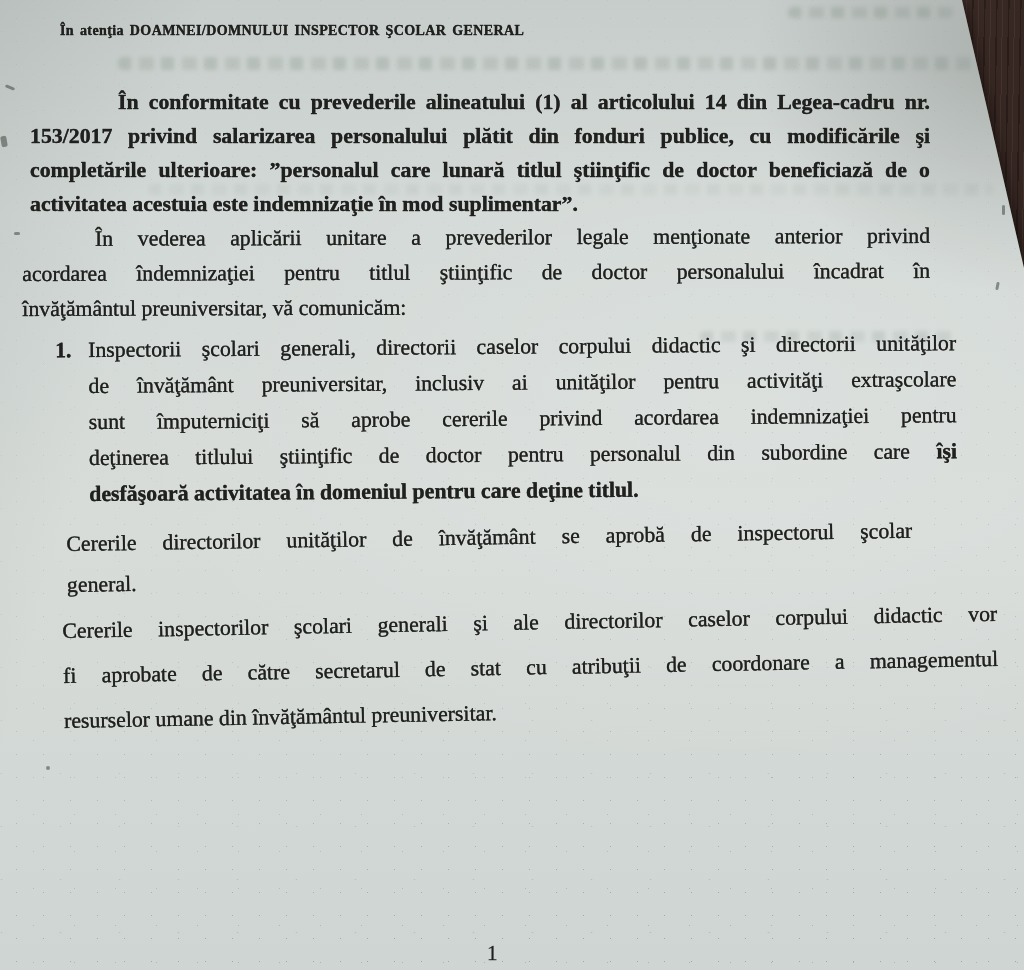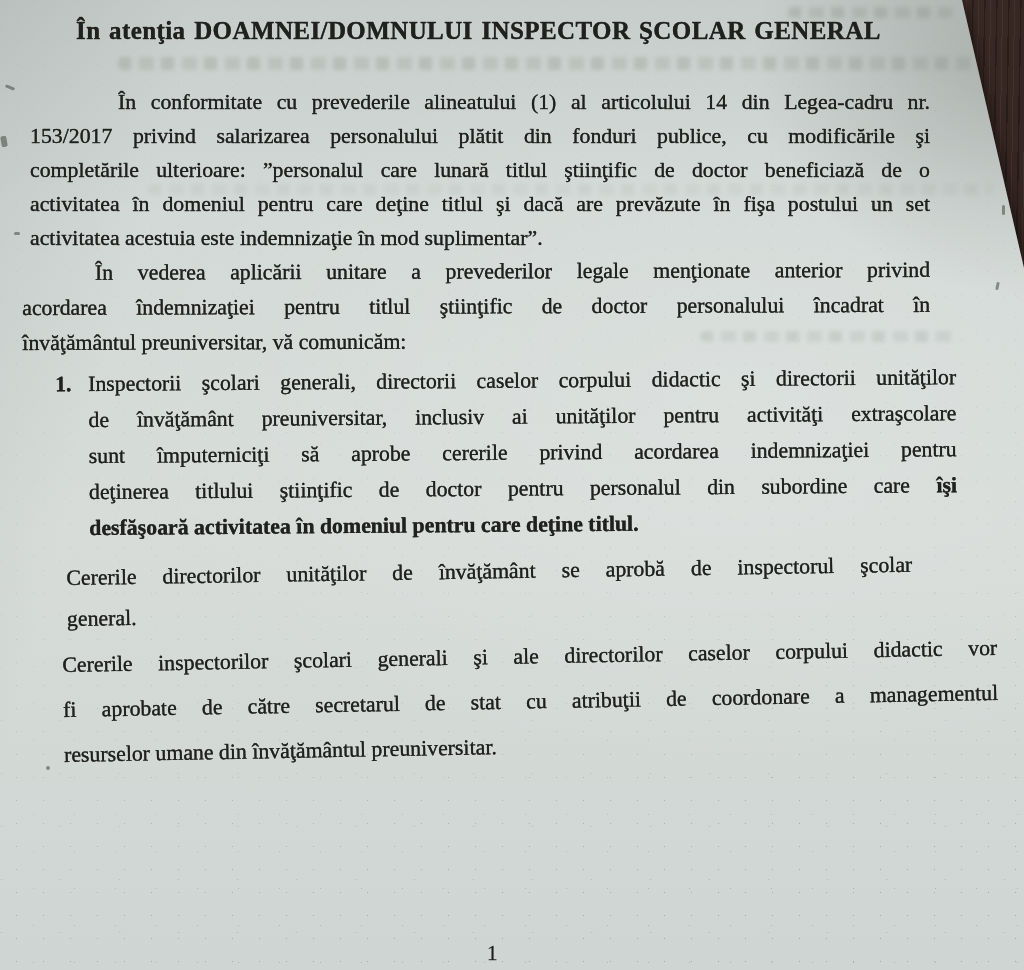--- a/index.html
+++ b/index.html
@@ -64,31 +64,31 @@
   
   .doc{
     position:absolute;left:0;top:16px;width:1024px;
     color:#20211f;
     font-size:21.8px;
     -webkit-text-stroke:.3px rgba(32,33,31,.85);
     text-shadow:0 0 .6px rgba(32,33,31,.7);
     z-index:3;
   }
   .title{
-    margin:0 0 0 76px;
-    font-size:25px;font-weight:bold;
+    margin:0 0 0 60px;
+    font-size:14px;font-weight:bold;
     letter-spacing:.4px;word-spacing:2px;
     line-height:30px;
   }
   .para{position:relative;transform-origin:left top;}
   .line{white-space:nowrap;}
   .line.j{white-space:normal;text-align:justify;text-align-last:justify;}
   .b{font-weight:bold;}
   .marker{position:absolute;left:-33px;top:0;font-weight:bold;}
-  .p1{margin:39px 16px 0 30px;width:900px;line-height:34px;}
+  .p1{margin:39px 16px 0 30px;width:900px;line-height:34px;font-weight:bold;}
   .p1 .line:first-child{text-indent:88px;}
   .p2{margin:1px 0 0 22px;width:908px;line-height:35px;transform:rotate(-.2deg);}
   .p2 .line:first-child{text-indent:73px;}
   .item1{margin:5px 0 0 88px;width:868px;line-height:36px;transform:rotate(-.45deg);}
   .p4{margin:12px 0 0 66px;width:846px;line-height:41px;transform:rotate(-.9deg);}
   .p5{margin:3px 0 0 62px;width:935px;line-height:45px;transform:rotate(-1.05deg);}
   .pagenum{
     position:absolute;left:487px;top:941px;
     color:#20211f;font-size:21px;z-index:3;
     -webkit-text-stroke:.3px rgba(32,33,31,.85);
@@ -118,21 +118,20 @@
     <div class="mark m8"></div>
     <div class="mark m9"></div>
 
     <div class="doc">
       <h1 class="title">În atenţia DOAMNEI/DOMNULUI INSPECTOR ŞCOLAR GENERAL</h1>
       <div id="doc-paragraphs">
           <div class="para p1">
             <div class="line j"><span>În conformitate cu prevederile alineatului (1) al articolului 14 din Legea-cadru nr.</span></div>
             <div class="line j"><span>153/2017 privind salarizarea personalului plătit din fonduri publice, cu modificările şi</span></div>
             <div class="line j"><span>completările ulterioare: ”personalul care lunară titlul ştiinţific de doctor beneficiază de o</span></div>
-            <div class="line j"><span>activitatea în domeniul pentru care deţine titlul şi dacă are prevăzute în fişa postului un set</span></div>
             <div class="line"><span>activitatea acestuia este indemnizaţie în mod suplimentar”.</span></div>
           </div>
           <div class="para p2">
             <div class="line j"><span>În vederea aplicării unitare a prevederilor legale menţionate anterior privind</span></div>
             <div class="line j"><span>acordarea îndemnizaţiei pentru titlul ştiinţific de doctor personalului încadrat în</span></div>
             <div class="line"><span>învăţământul preuniversitar, vă comunicăm:</span></div>
           </div>
           <div class="para item1">
             <span class="marker">1.</span>
             <div class="line j"><span>Inspectorii şcolari generali, directorii caselor corpului didactic şi directorii unităţilor</span></div>

